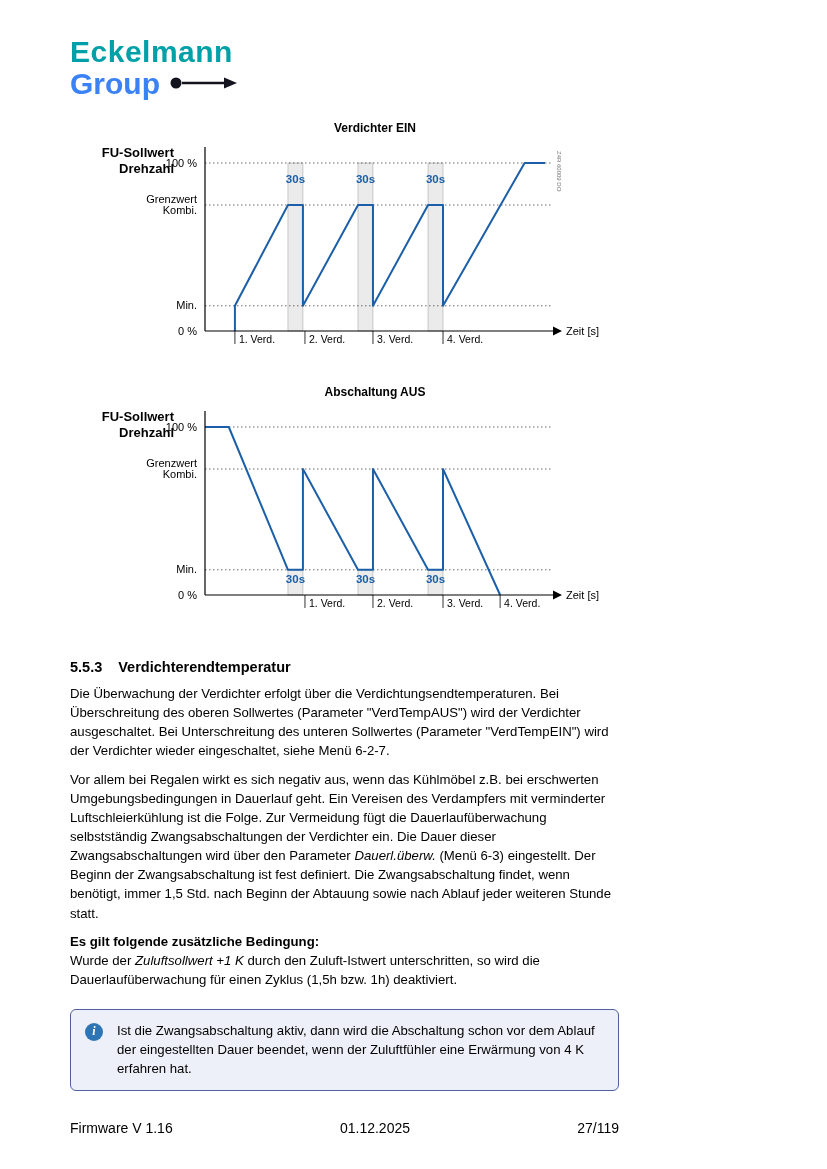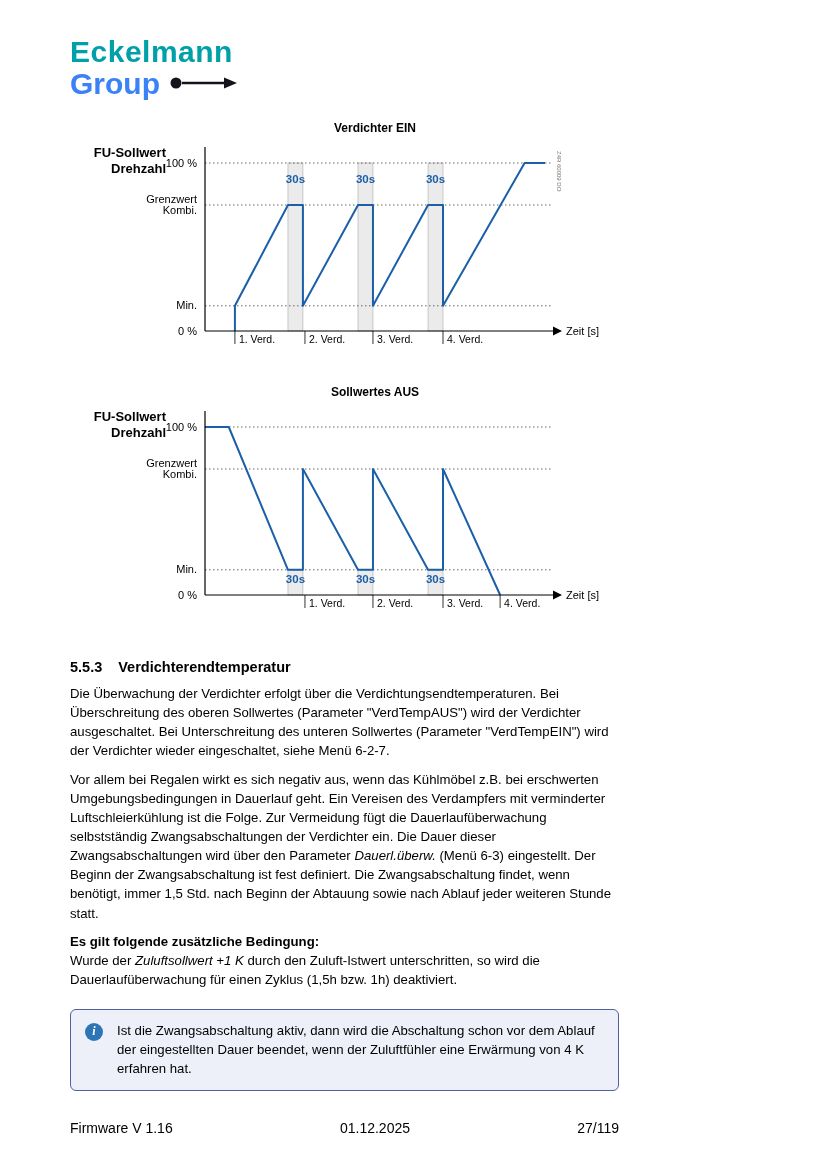--- a/index.html
+++ b/index.html
@@ -12,21 +12,21 @@
   .logo-line1{font-size:30px;font-weight:bold;color:#00a0a8;letter-spacing:.5px;}
   .logo-line2{font-size:30px;font-weight:bold;color:#3b82f6;display:flex;align-items:center;gap:10px;margin-top:0;}
   .logo-arrow{display:inline-block;}
 
   
   .chart{position:relative;height:250px;}
   .chart-1{margin-top:22px;}
   .chart-2{margin-top:14px;}
   .chart-title{position:absolute;left:135px;top:0;width:340px;text-align:center;
                font-weight:bold;font-size:12px;}
-  .axis-title{position:absolute;left:8px;top:24px;width:88px;text-align:right;
+  .axis-title{position:absolute;left:16px;top:24px;width:88px;text-align:right;
               font-weight:bold;font-size:13px;line-height:1.2;}
   .plot{position:absolute;left:73px;top:20px;overflow:visible;}
   .plot text{font-family:"Liberation Sans",sans-serif;}
 
   
   .h3{margin-top:24px;font-size:14.5px;font-weight:bold;}
   .h3 .num{margin-right:16px;}
   .h3-554{margin-top:28px;}
   p.body{font-size:13.2px;line-height:1.45;margin:9px 0 0 0;}
   .subtitle{font-size:13.2px;margin-top:13px;}
@@ -95,21 +95,21 @@
           <text x="-8" y="25.5" text-anchor="end" font-size="11">100 %</text>
           <text x="-8" y="62" text-anchor="end" font-size="11">Grenzwert</text>
           <text x="-8" y="73" text-anchor="end" font-size="11">Kombi.</text>
           <text x="-8" y="168.3" text-anchor="end" font-size="11">Min.</text>
           <text x="-8" y="193.5" text-anchor="end" font-size="11">0 %</text>
           <text transform="translate(352,10) rotate(90)" font-size="6" fill="#777">Z4R  60009 DO</text>
         </svg>
     </div>
 
     <div class="chart chart-2">
-      <div class="chart-title">Sollwertes AUS</div>
+      <div class="chart-title">Abschaltung AUS</div>
       <div class="axis-title">
         <span>FU-Sollwert</span><br>
         <span>Drehzahl</span>
       </div>
       <svg class="plot" width="440" height="214" viewBox="-62 0 440 214">
           <rect x="82.96" y="164.8" width="14.959999999999994" height="25.19999999999999" fill="#ebebeb" stroke="#aaa" stroke-width="0.6"></rect>
           <text x="90.44" y="178.24" text-anchor="middle" font-size="11.5" font-weight="bold" fill="#1b5fa8">30s</text>
           <rect x="153" y="164.8" width="14.960000000000008" height="25.19999999999999" fill="#ebebeb" stroke="#aaa" stroke-width="0.6"></rect>
           <text x="160.48000000000002" y="178.24" text-anchor="middle" font-size="11.5" font-weight="bold" fill="#1b5fa8">30s</text>
           <rect x="223.04000000000002" y="164.8" width="14.959999999999951" height="25.19999999999999" fill="#ebebeb" stroke="#aaa" stroke-width="0.6"></rect>

